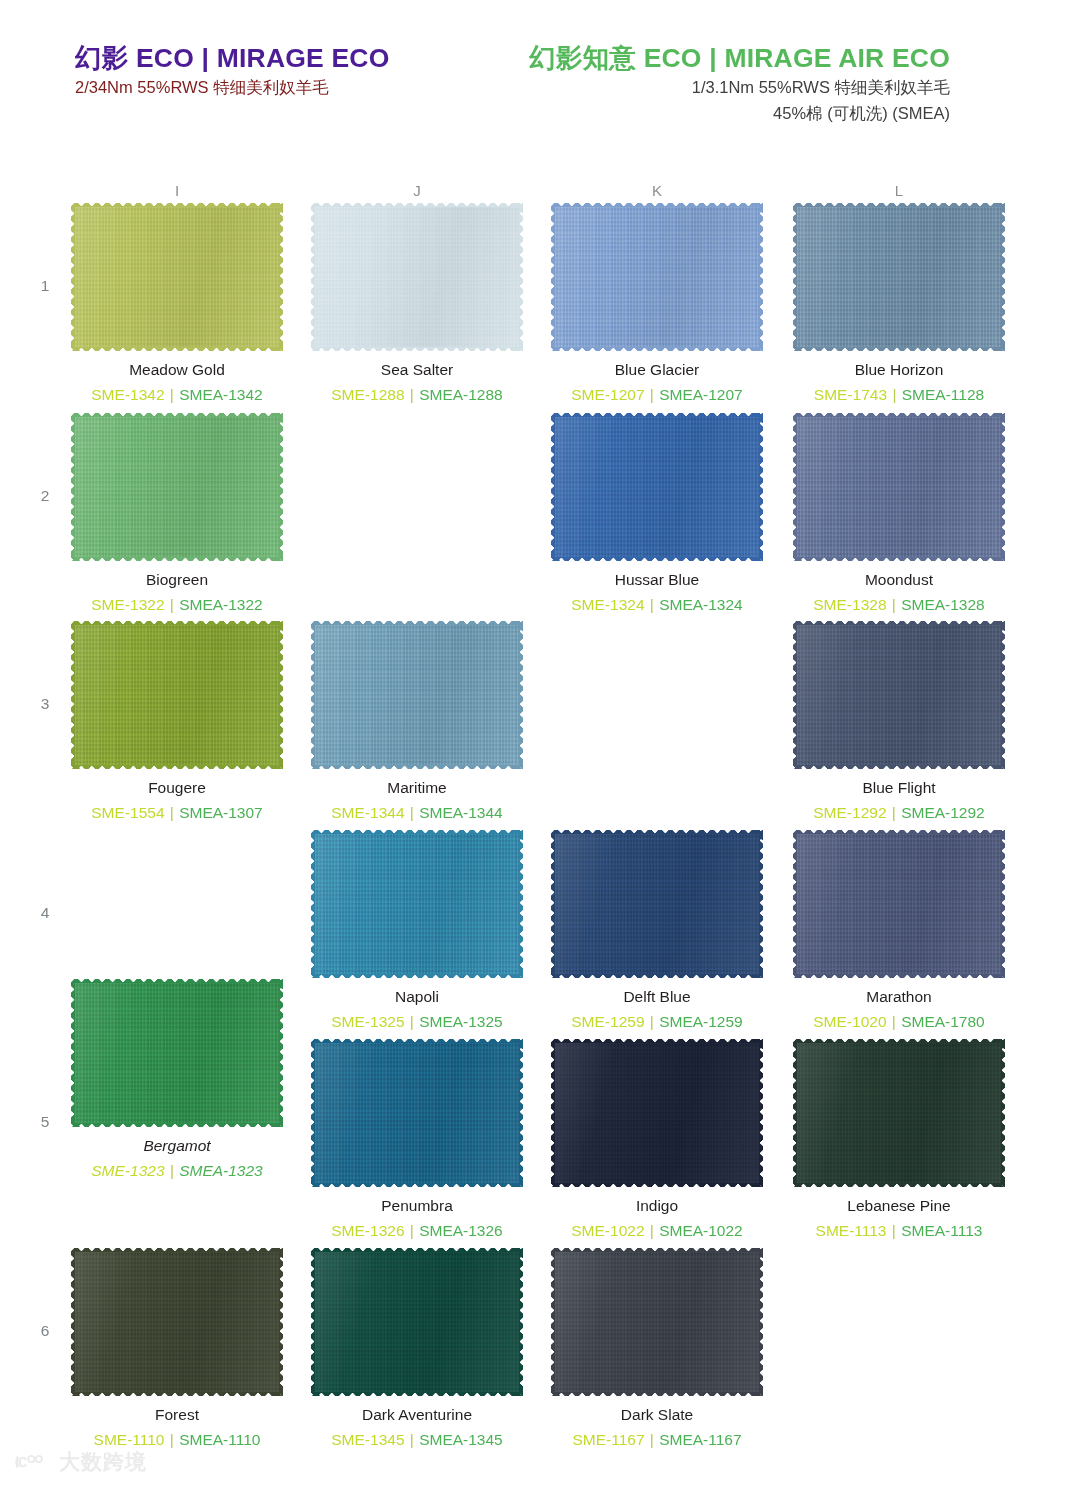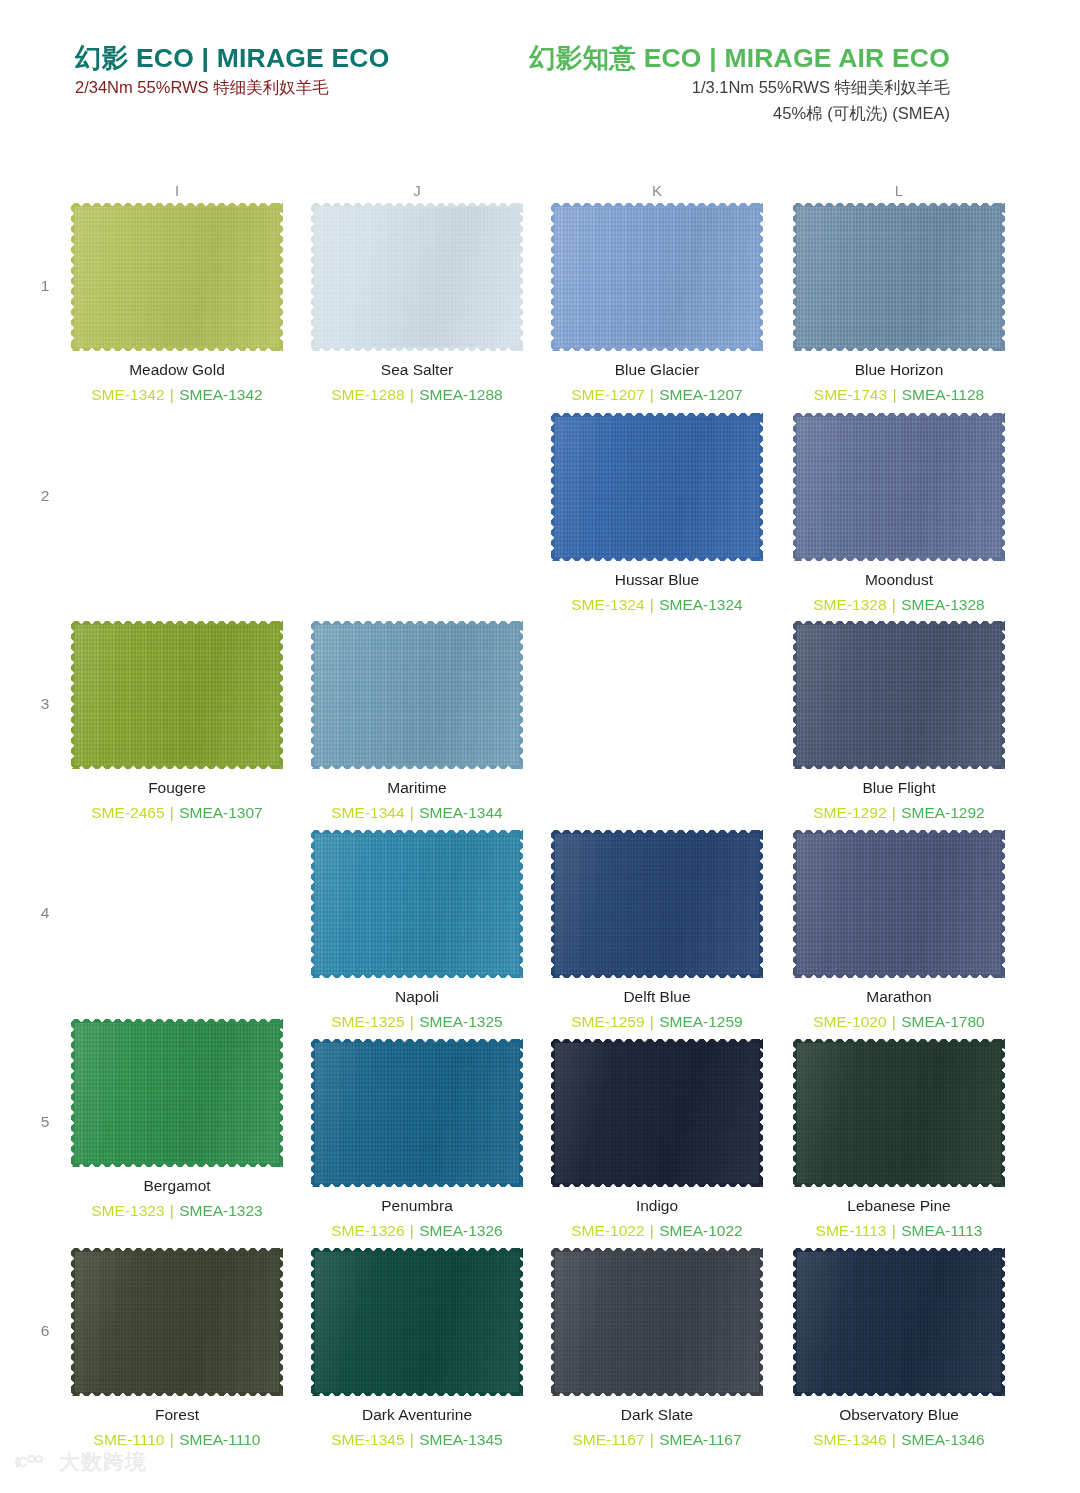--- a/index.html
+++ b/index.html
@@ -19,21 +19,21 @@
     position:absolute;left:0;top:42px;width:1080px;height:125px;
     display:flex;
   }
   .hdr{box-sizing:border-box;}
   .hdr-left{width:470px;padding-left:75px;text-align:left;}
   .hdr-right{width:520px;padding-right:40px;text-align:right;}
   .hdr-title{
     font-size:26.5px;font-weight:bold;letter-spacing:.2px;
     line-height:1.25;white-space:nowrap;
   }
-  .hdr-left .hdr-title{color:#0f766e;}
+  .hdr-left .hdr-title{color:#4c1d95;}
   .hdr-right .hdr-title{color:#55b85b;}
   .hdr-sub{
     font-size:16.5px;line-height:1.55;white-space:nowrap;font-weight:400;
   }
   .hdr-left .hdr-sub{color:#7f1d1d;}
   .hdr-right .hdr-sub{color:#404040;}
 
   
   .col-letters{position:absolute;left:0;top:182px;width:1080px;height:22px;}
   .col-letter{
@@ -204,20 +204,30 @@
       <div class="cell" style="left: 784px; top: 203px;">
         <div class="sw-wrap" style="--c: #6d8ba5;">
           <div class="swatch" style="--c: #6d8ba5;"></div>
           <div class="swatch-b" style="--c: #6d8ba5;"></div>
           <div class="knit"></div>
           <div class="sheen"></div>
         </div>
         <div class="cname">Blue Horizon</div>
         <div class="ccode"><span class="code-sme">SME-1743</span><span class="code-sep"> | </span><span class="code-smea">SMEA-1128</span></div>
       </div>
+      <div class="cell" style="left: 62px; top: 413px;">
+        <div class="sw-wrap" style="--c: #6cb271;">
+          <div class="swatch" style="--c: #6cb271;"></div>
+          <div class="swatch-b" style="--c: #6cb271;"></div>
+          <div class="knit"></div>
+          <div class="sheen"></div>
+        </div>
+        <div class="cname">Biogreen</div>
+        <div class="ccode"><span class="code-sme">SME-1322</span><span class="code-sep"> | </span><span class="code-smea">SMEA-1322</span></div>
+      </div>
       <div class="cell" style="left: 542px; top: 413px;">
         <div class="sw-wrap" style="--c: #3565a8;">
           <div class="swatch" style="--c: #3565a8;"></div>
           <div class="swatch-b" style="--c: #3565a8;"></div>
           <div class="knit"></div>
           <div class="sheen"></div>
         </div>
         <div class="cname">Hussar Blue</div>
         <div class="ccode"><span class="code-sme">SME-1324</span><span class="code-sep"> | </span><span class="code-smea">SMEA-1324</span></div>
       </div>
@@ -232,21 +242,21 @@
         <div class="ccode"><span class="code-sme">SME-1328</span><span class="code-sep"> | </span><span class="code-smea">SMEA-1328</span></div>
       </div>
       <div class="cell" style="left: 62px; top: 621px;">
         <div class="sw-wrap" style="--c: #83a132;">
           <div class="swatch" style="--c: #83a132;"></div>
           <div class="swatch-b" style="--c: #83a132;"></div>
           <div class="knit"></div>
           <div class="sheen"></div>
         </div>
         <div class="cname">Fougere</div>
-        <div class="ccode"><span class="code-sme">SME-2465</span><span class="code-sep"> | </span><span class="code-smea">SMEA-1307</span></div>
+        <div class="ccode"><span class="code-sme">SME-1554</span><span class="code-sep"> | </span><span class="code-smea">SMEA-1307</span></div>
       </div>
       <div class="cell" style="left: 302px; top: 621px;">
         <div class="sw-wrap" style="--c: #6f9cb4;">
           <div class="swatch" style="--c: #6f9cb4;"></div>
           <div class="swatch-b" style="--c: #6f9cb4;"></div>
           <div class="knit"></div>
           <div class="sheen"></div>
         </div>
         <div class="cname">Maritime</div>
         <div class="ccode"><span class="code-sme">SME-1344</span><span class="code-sep"> | </span><span class="code-smea">SMEA-1344</span></div>
@@ -284,21 +294,21 @@
       <div class="cell" style="left: 784px; top: 830px;">
         <div class="sw-wrap" style="--c: #4c5677;">
           <div class="swatch" style="--c: #4c5677;"></div>
           <div class="swatch-b" style="--c: #4c5677;"></div>
           <div class="knit"></div>
           <div class="sheen"></div>
         </div>
         <div class="cname">Marathon</div>
         <div class="ccode"><span class="code-sme">SME-1020</span><span class="code-sep"> | </span><span class="code-smea">SMEA-1780</span></div>
       </div>
-      <div class="cell" style="left: 62px; top: 1019px;">
+      <div class="cell" style="left: 62px; top: 979px; font-style: italic;">
         <div class="sw-wrap" style="--c: #2f8c4c;">
           <div class="swatch" style="--c: #2f8c4c;"></div>
           <div class="swatch-b" style="--c: #2f8c4c;"></div>
           <div class="knit"></div>
           <div class="sheen"></div>
         </div>
         <div class="cname">Bergamot</div>
         <div class="ccode"><span class="code-sme">SME-1323</span><span class="code-sep"> | </span><span class="code-smea">SMEA-1323</span></div>
       </div>
       <div class="cell" style="left: 302px; top: 1039px;">
@@ -353,30 +363,20 @@
       </div>
       <div class="cell" style="left: 542px; top: 1248px;">
         <div class="sw-wrap" style="--c: #3b4049;">
           <div class="swatch" style="--c: #3b4049;"></div>
           <div class="swatch-b" style="--c: #3b4049;"></div>
           <div class="knit"></div>
           <div class="sheen"></div>
         </div>
         <div class="cname">Dark Slate</div>
         <div class="ccode"><span class="code-sme">SME-1167</span><span class="code-sep"> | </span><span class="code-smea">SMEA-1167</span></div>
-      </div>
-      <div class="cell" style="left: 784px; top: 1248px;">
-        <div class="sw-wrap" style="--c: #1d2c43;">
-          <div class="swatch" style="--c: #1d2c43;"></div>
-          <div class="swatch-b" style="--c: #1d2c43;"></div>
-          <div class="knit"></div>
-          <div class="sheen"></div>
-        </div>
-        <div class="cname">Observatory Blue</div>
-        <div class="ccode"><span class="code-sme">SME-1346</span><span class="code-sep"> | </span><span class="code-smea">SMEA-1346</span></div>
       </div>
     </div>
 
   <div class="watermark">
     <svg class="wm-logo" viewBox="0 0 48 28" aria-hidden="true">
       <path d="M4 6 C1 10 1 18 4 22 L7 20 C5 17 5 11 7 8 Z" fill="#ebebeb"></path>
       <path d="M12 7 C8 7 6 10 6 14 C6 18 8 21 12 21 C15 21 17 19 17 17 L14 17 C14 18 13 18.5 12 18.5 C10 18.5 9 16.5 9 14 C9 11.5 10 9.5 12 9.5 C13 9.5 14 10 14 11 L17 11 C17 9 15 7 12 7 Z" fill="#ebebeb"></path>
       <circle cx="23" cy="10" r="4.2" fill="none" stroke="#ebebeb" stroke-width="2.4"></circle>
       <circle cx="33" cy="10" r="4.2" fill="none" stroke="#ebebeb" stroke-width="2.4"></circle>
     </svg>

